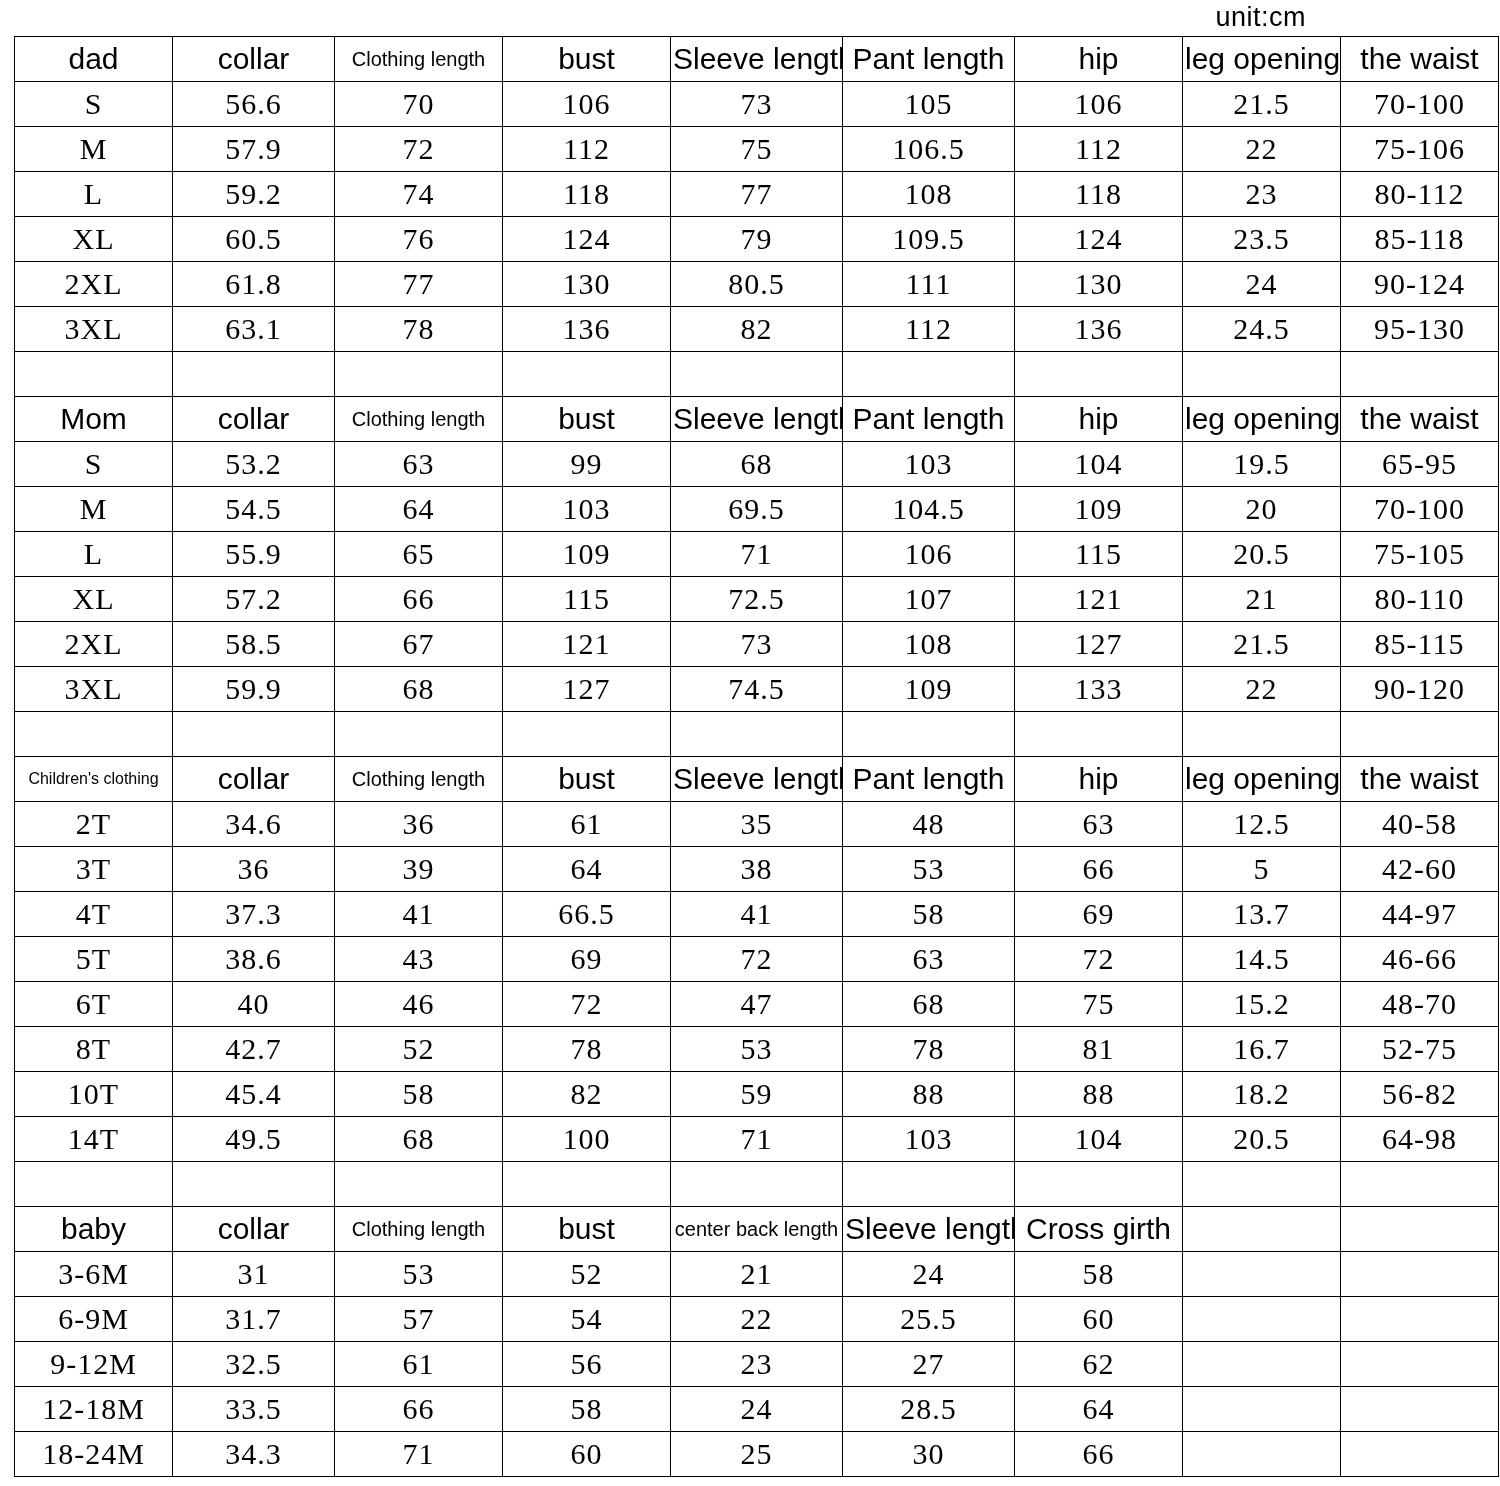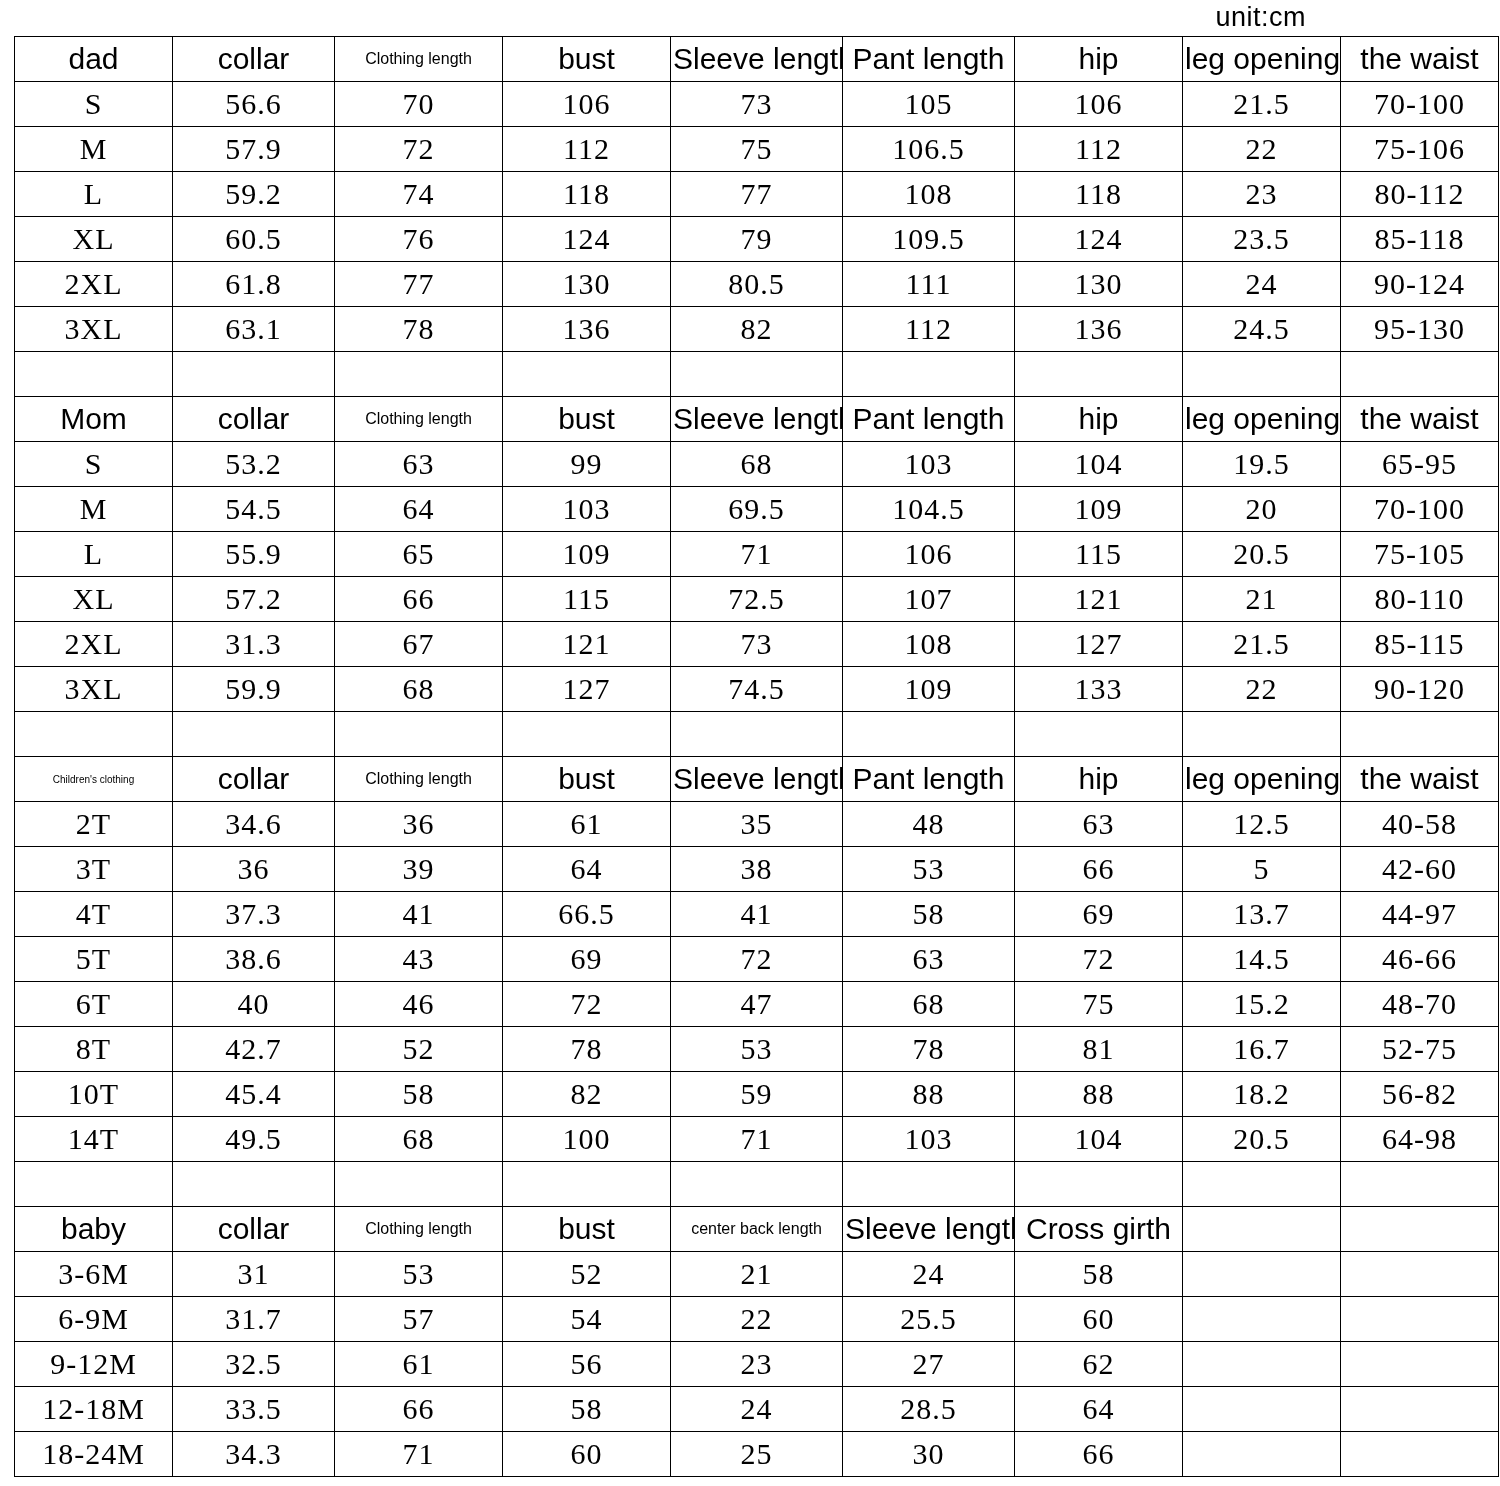--- a/index.html
+++ b/index.html
@@ -59,25 +59,25 @@
     padding: 0 2px;
     white-space: nowrap;
     overflow: hidden;
   }
   td.hdr {
     font-family: Liberation Sans, sans-serif;
     font-size: 21px;
     font-weight: 400;
   }
   td.hdr.small {
+    font-size: 20px;
+    text-align: center;
+  }
+  td.hdr.tiny {
     font-size: 16px;
-    text-align: center;
-  }
-  td.hdr.tiny {
-    font-size: 10px;
   }
   td.spacer {
     height: 44px;
   }
   td.rightblank {
     border: none;
     border-bottom: 1px solid #e6e6e6;
     background: #ffffff;
   }
   .val {
@@ -242,21 +242,21 @@
           <td class="val">66</td>
           <td class="val">115</td>
           <td class="val">72.5</td>
           <td class="val">107</td>
           <td class="val">121</td>
           <td class="val">21</td>
           <td class="val">80-110</td>
         </tr>
         <tr>
           <td class="val">2XL</td>
-          <td class="val">31.3</td>
+          <td class="val">58.5</td>
           <td class="val">67</td>
           <td class="val">121</td>
           <td class="val">73</td>
           <td class="val">108</td>
           <td class="val">127</td>
           <td class="val">21.5</td>
           <td class="val">85-115</td>
         </tr>
         <tr>
           <td class="val">3XL</td>

